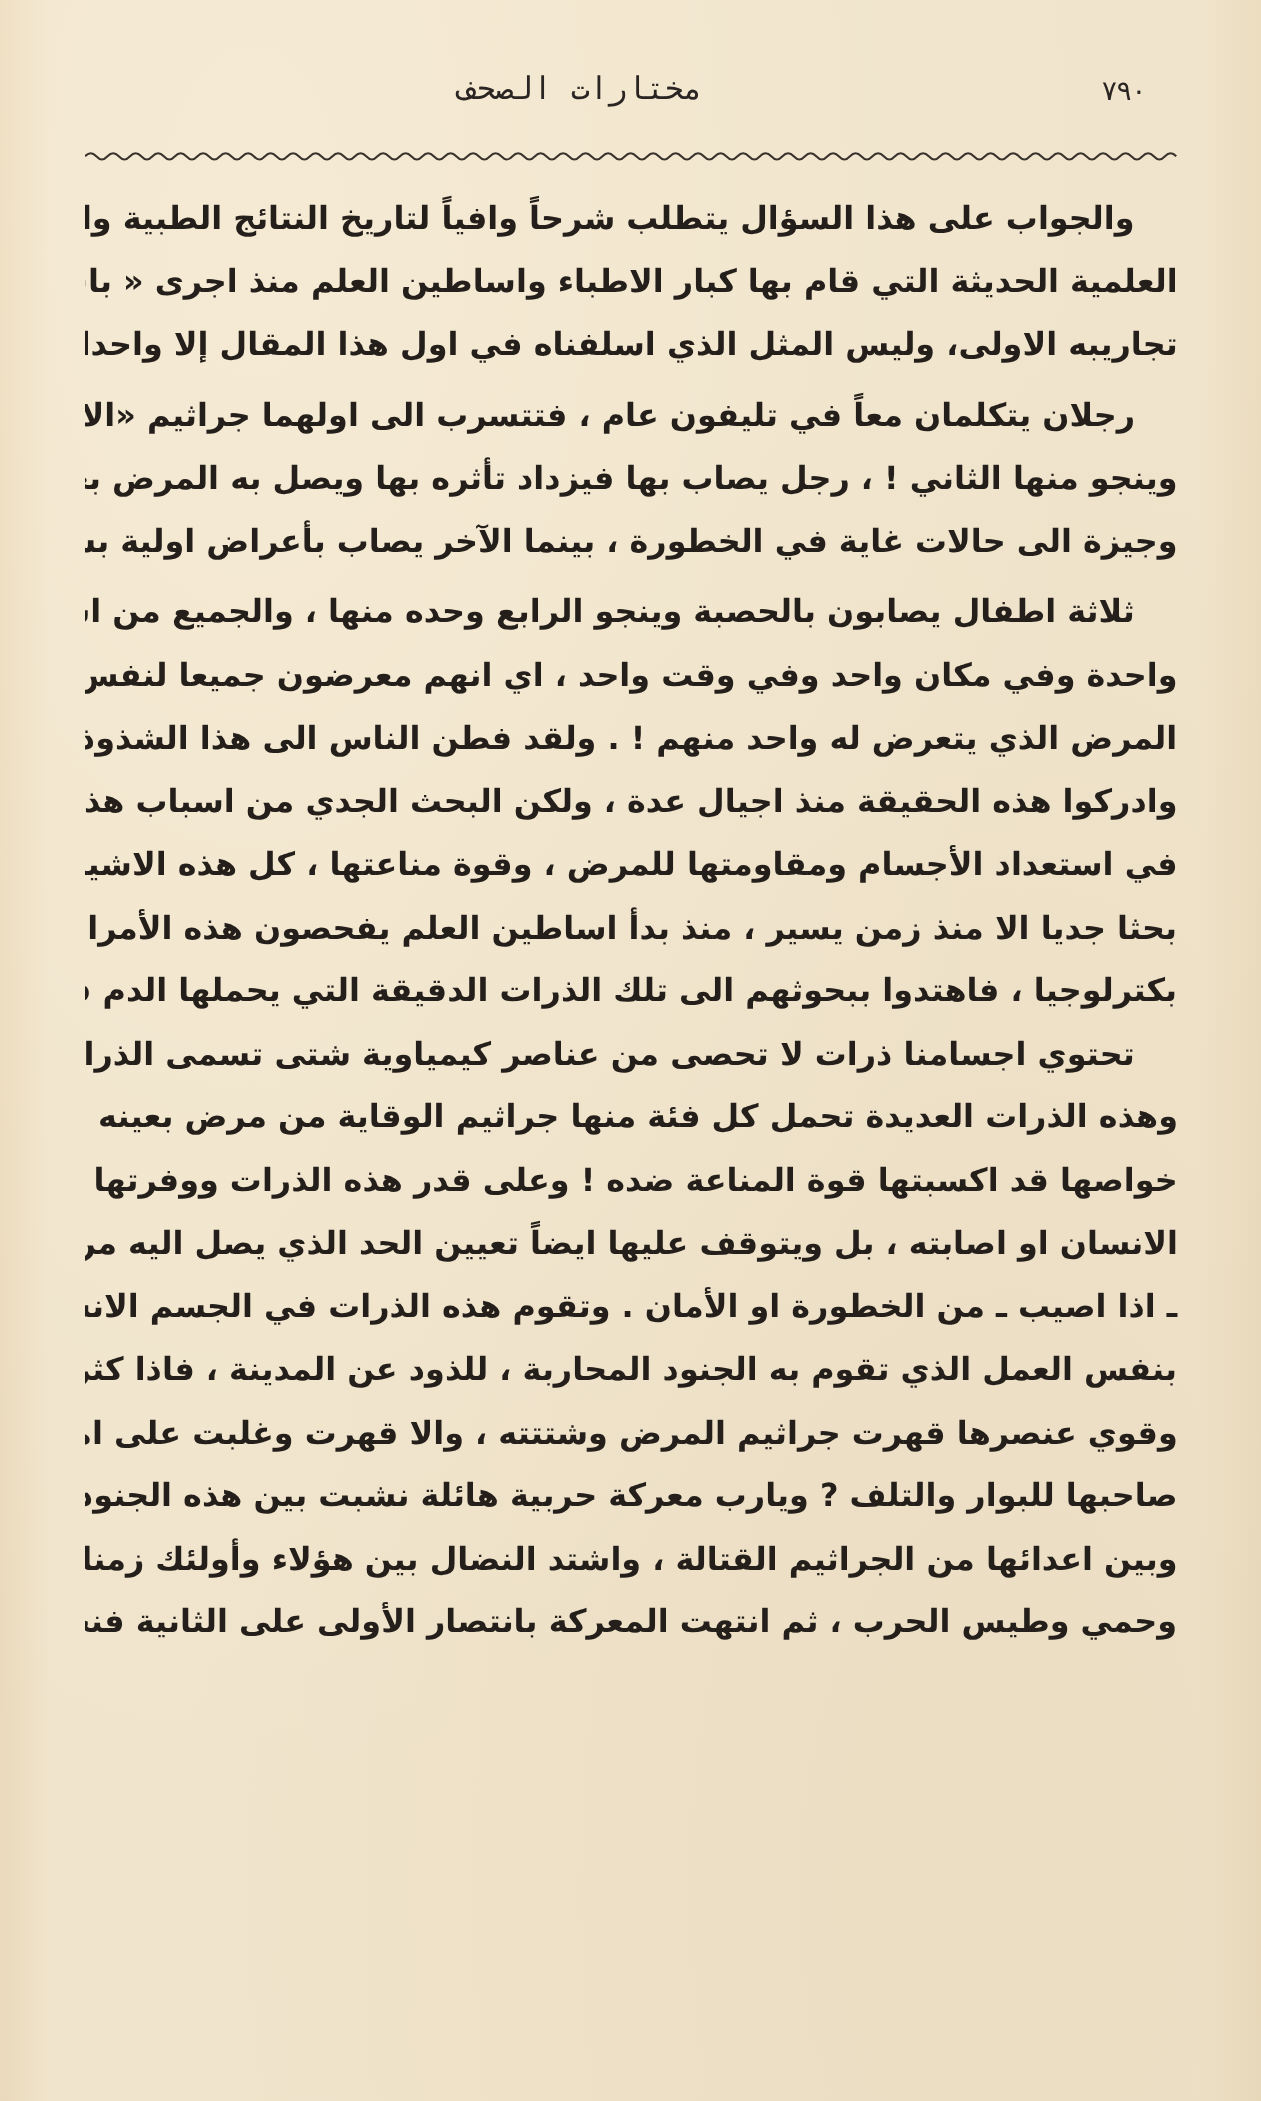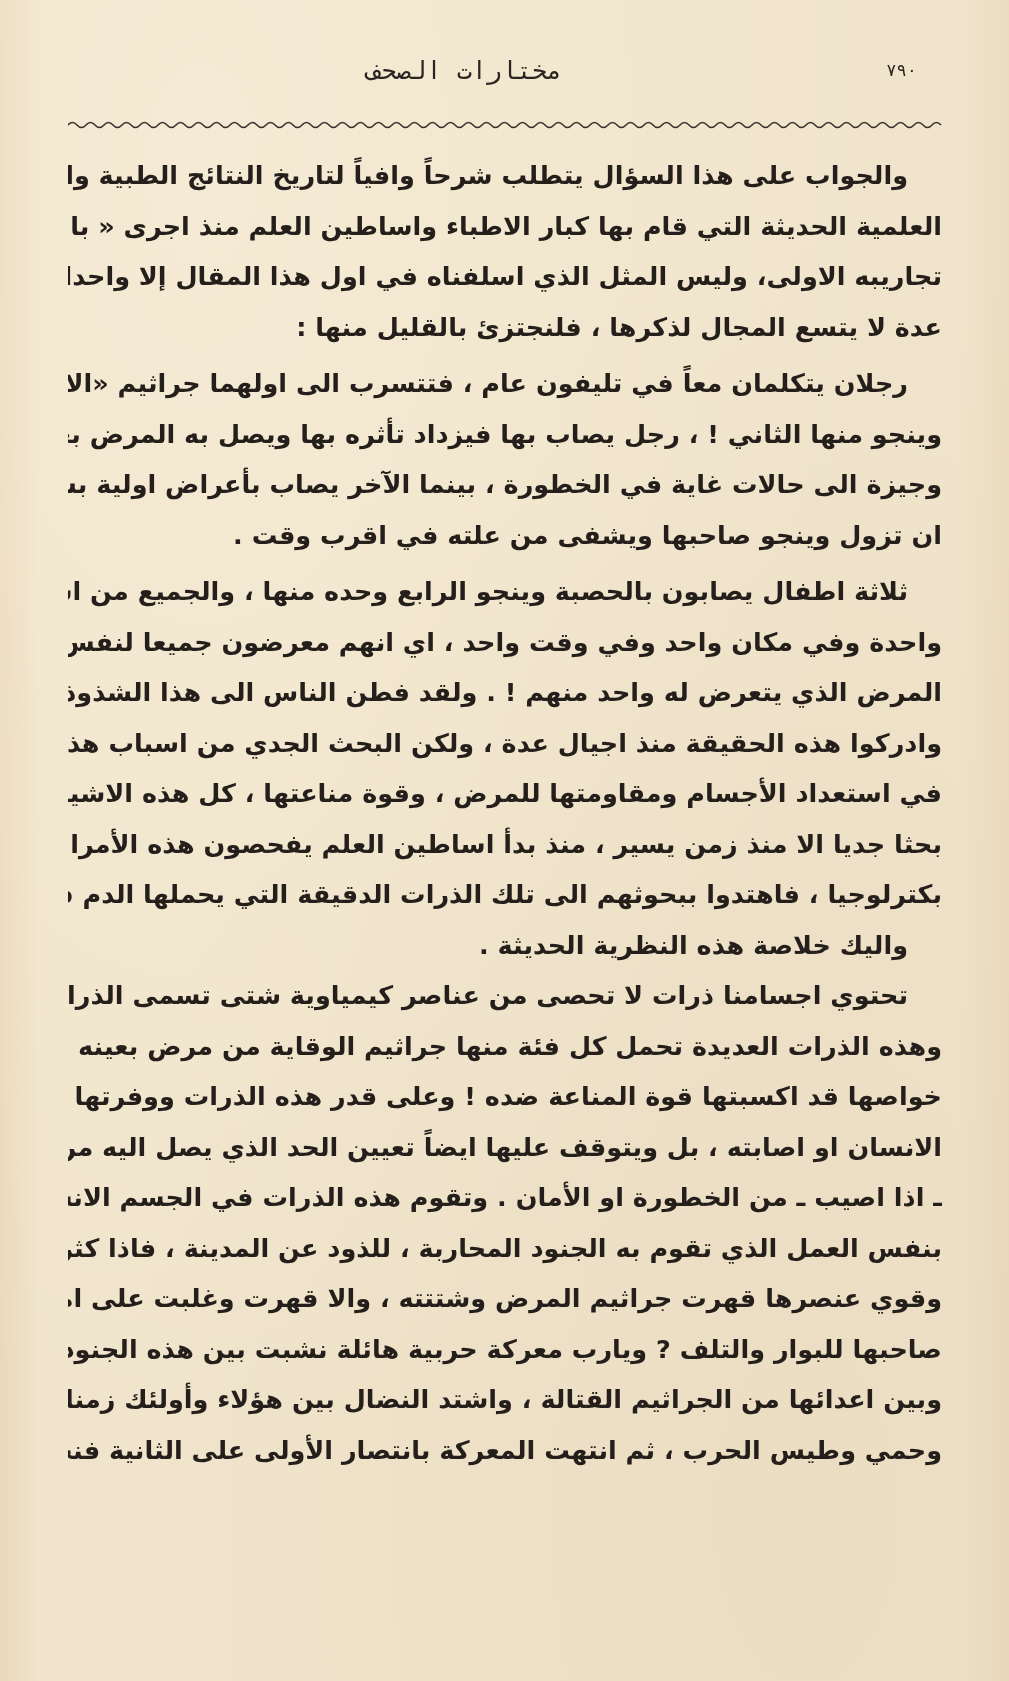--- a/index.html
+++ b/index.html
@@ -29,22 +29,22 @@
       top: 52px;
       left: 68px;
       width: 874px;
       height: 50px;
       direction: rtl;
     }
     .page-number {
       position: absolute;
       right: 25px;
       top: 8px;
-      font-family: Liberation Mono, monospace;
-      font-size: 17px;
+      font-family: Liberation Sans, sans-serif;
+      font-size: 22px;
       letter-spacing: 2px;
       color: #2a2522;
     }
     .running-title {
       position: absolute;
       right: 380px;
       top: 4px;
       font-family: Liberation Mono, monospace;
       font-size: 25px;
       color: #2a2522;
@@ -99,43 +99,38 @@
   <svg class="wavy-rule" viewBox="0 0 874 12" preserveAspectRatio="none">
     <path d="M0 6 Q 4.5 1 9 6 T 18 6 T 27 6 T 36 6 T 45 6 T 54 6 T 63 6 T 72 6 T 81 6 T 90 6 T 99 6 T 108 6 T 117 6 T 126 6 T 135 6 T 144 6 T 153 6 T 162 6 T 171 6 T 180 6 T 189 6 T 198 6 T 207 6 T 216 6 T 225 6 T 234 6 T 243 6 T 252 6 T 261 6 T 270 6 T 279 6 T 288 6 T 297 6 T 306 6 T 315 6 T 324 6 T 333 6 T 342 6 T 351 6 T 360 6 T 369 6 T 378 6 T 387 6 T 396 6 T 405 6 T 414 6 T 423 6 T 432 6 T 441 6 T 450 6 T 459 6 T 468 6 T 477 6 T 486 6 T 495 6 T 504 6 T 513 6 T 522 6 T 531 6 T 540 6 T 549 6 T 558 6 T 567 6 T 576 6 T 585 6 T 594 6 T 603 6 T 612 6 T 621 6 T 630 6 T 639 6 T 648 6 T 657 6 T 666 6 T 675 6 T 684 6 T 693 6 T 702 6 T 711 6 T 720 6 T 729 6 T 738 6 T 747 6 T 756 6 T 765 6 T 774 6 T 783 6 T 792 6 T 801 6 T 810 6 T 819 6 T 828 6 T 837 6 T 846 6 T 855 6 T 864 6 T 873 6" fill="none" stroke="#3a332d" stroke-width="1.6"></path>
   </svg>
 
   <div class="body-text">
 
     <div>
       <span class="line indent">والجواب على هذا السؤال يتطلب شرحاً وافياً لتاريخ النتائج الطبية والاكتشافات</span>
       <span class="line">العلمية الحديثة التي قام بها كبار الاطباء واساطين العلم منذ اجرى « باستور »</span>
       <span class="line">تجاريبه الاولى، وليس المثل الذي اسلفناه في اول هذا المقال إلا واحدا من أمثلة</span>
-      <span class="line short">عدة لا يتسع المجال لذكرها ، فلنجتزئ بالقليل منها :</span>
     </div>
 
     <div class="gap-wrap">
       <span class="line indent gap">رجلان يتكلمان معاً في تليفون عام ، فتتسرب الى اولهما جراثيم «الانفلونزا»</span>
       <span class="line">وينجو منها الثاني ! ، رجل يصاب بها فيزداد تأثره بها ويصل به المرض بعد مدة</span>
       <span class="line">وجيزة الى حالات غاية في الخطورة ، بينما الآخر يصاب بأعراض اولية بسيطة لاتلبث</span>
-      <span class="line short">ان تزول وينجو صاحبها ويشفى من علته في اقرب وقت .</span>
     </div>
 
     <div>
       <span class="line indent gap">ثلاثة اطفال يصابون بالحصبة وينجو الرابع وحده منها ، والجميع من اسرة</span>
       <span class="line">واحدة وفي مكان واحد وفي وقت واحد ، اي انهم معرضون جميعا لنفس مؤثرات</span>
       <span class="line">المرض الذي يتعرض له واحد منهم ! . ولقد فطن الناس الى هذا الشذوذ ،</span>
       <span class="line">وادركوا هذه الحقيقة منذ اجيال عدة ، ولكن البحث الجدي من اسباب هذا الاختلاف</span>
       <span class="line">في استعداد الأجسام ومقاومتها للمرض ، وقوة مناعتها ، كل هذه الاشياء لم تبحث</span>
       <span class="line">بحثا جديا الا منذ زمن يسير ، منذ بدأ اساطين العلم يفحصون هذه الأمراض فحصا</span>
       <span class="line">بكترلوجيا ، فاهتدوا ببحوثهم الى تلك الذرات الدقيقة التي يحملها الدم في جسم</span>
     </div>
 
-    <div>
-      <span class="line indent short">واليك خلاصة هذه النظرية الحديثة .</span>
-    </div>
 
     <div>
       <span class="line indent">تحتوي اجسامنا ذرات لا تحصى من عناصر كيمياوية شتى تسمى الذرات المانعة</span>
       <span class="line">وهذه الذرات العديدة تحمل كل فئة منها جراثيم الوقاية من مرض بعينه ، لأن</span>
       <span class="line">خواصها قد اكسبتها قوة المناعة ضده ! وعلى قدر هذه الذرات ووفرتها تتوقف سلامة</span>
       <span class="line">الانسان او اصابته ، بل ويتوقف عليها ايضاً تعيين الحد الذي يصل اليه مرضه</span>
       <span class="line">ـ اذا اصيب ـ من الخطورة او الأمان . وتقوم هذه الذرات في الجسم الانساني</span>
       <span class="line">بنفس العمل الذي تقوم به الجنود المحاربة ، للذود عن المدينة ، فاذا كثر عديدها</span>
       <span class="line">وقوي عنصرها قهرت جراثيم المرض وشتتته ، والا قهرت وغلبت على امرها ، واسلمت</span>
       <span class="line">صاحبها للبوار والتلف ? ويارب معركة حربية هائلة نشبت بين هذه الجنود الباسلة</span>

